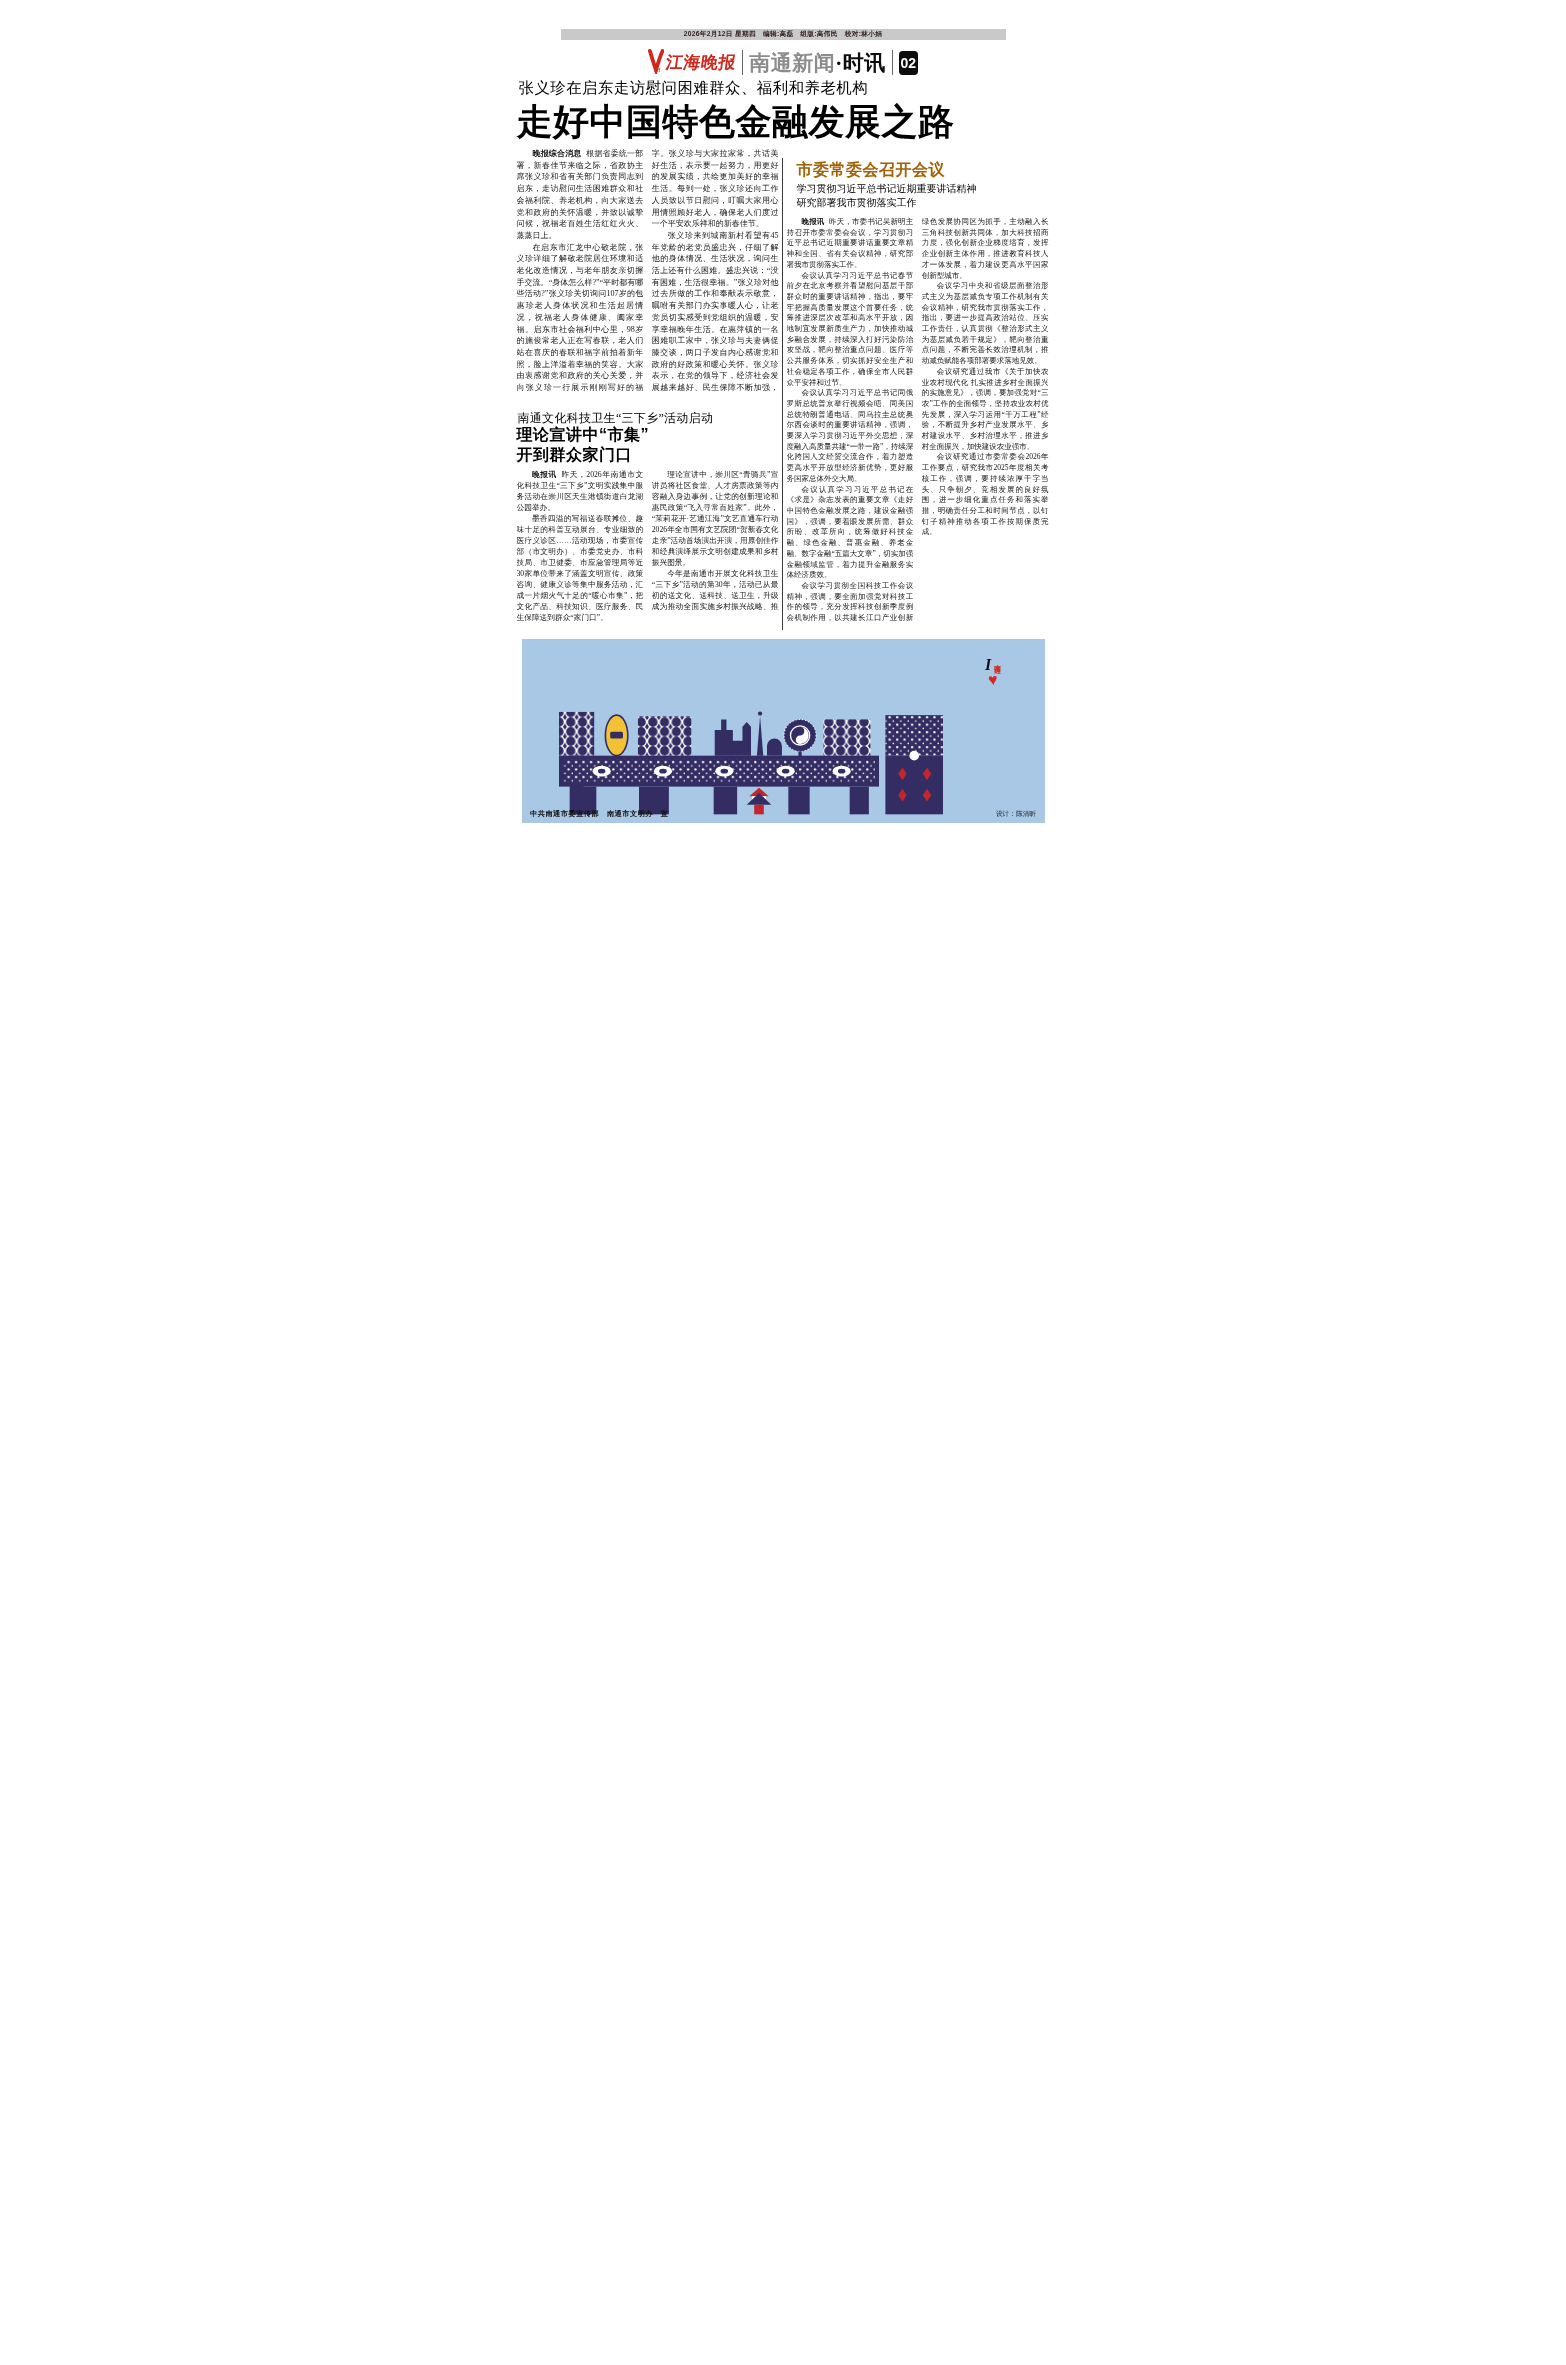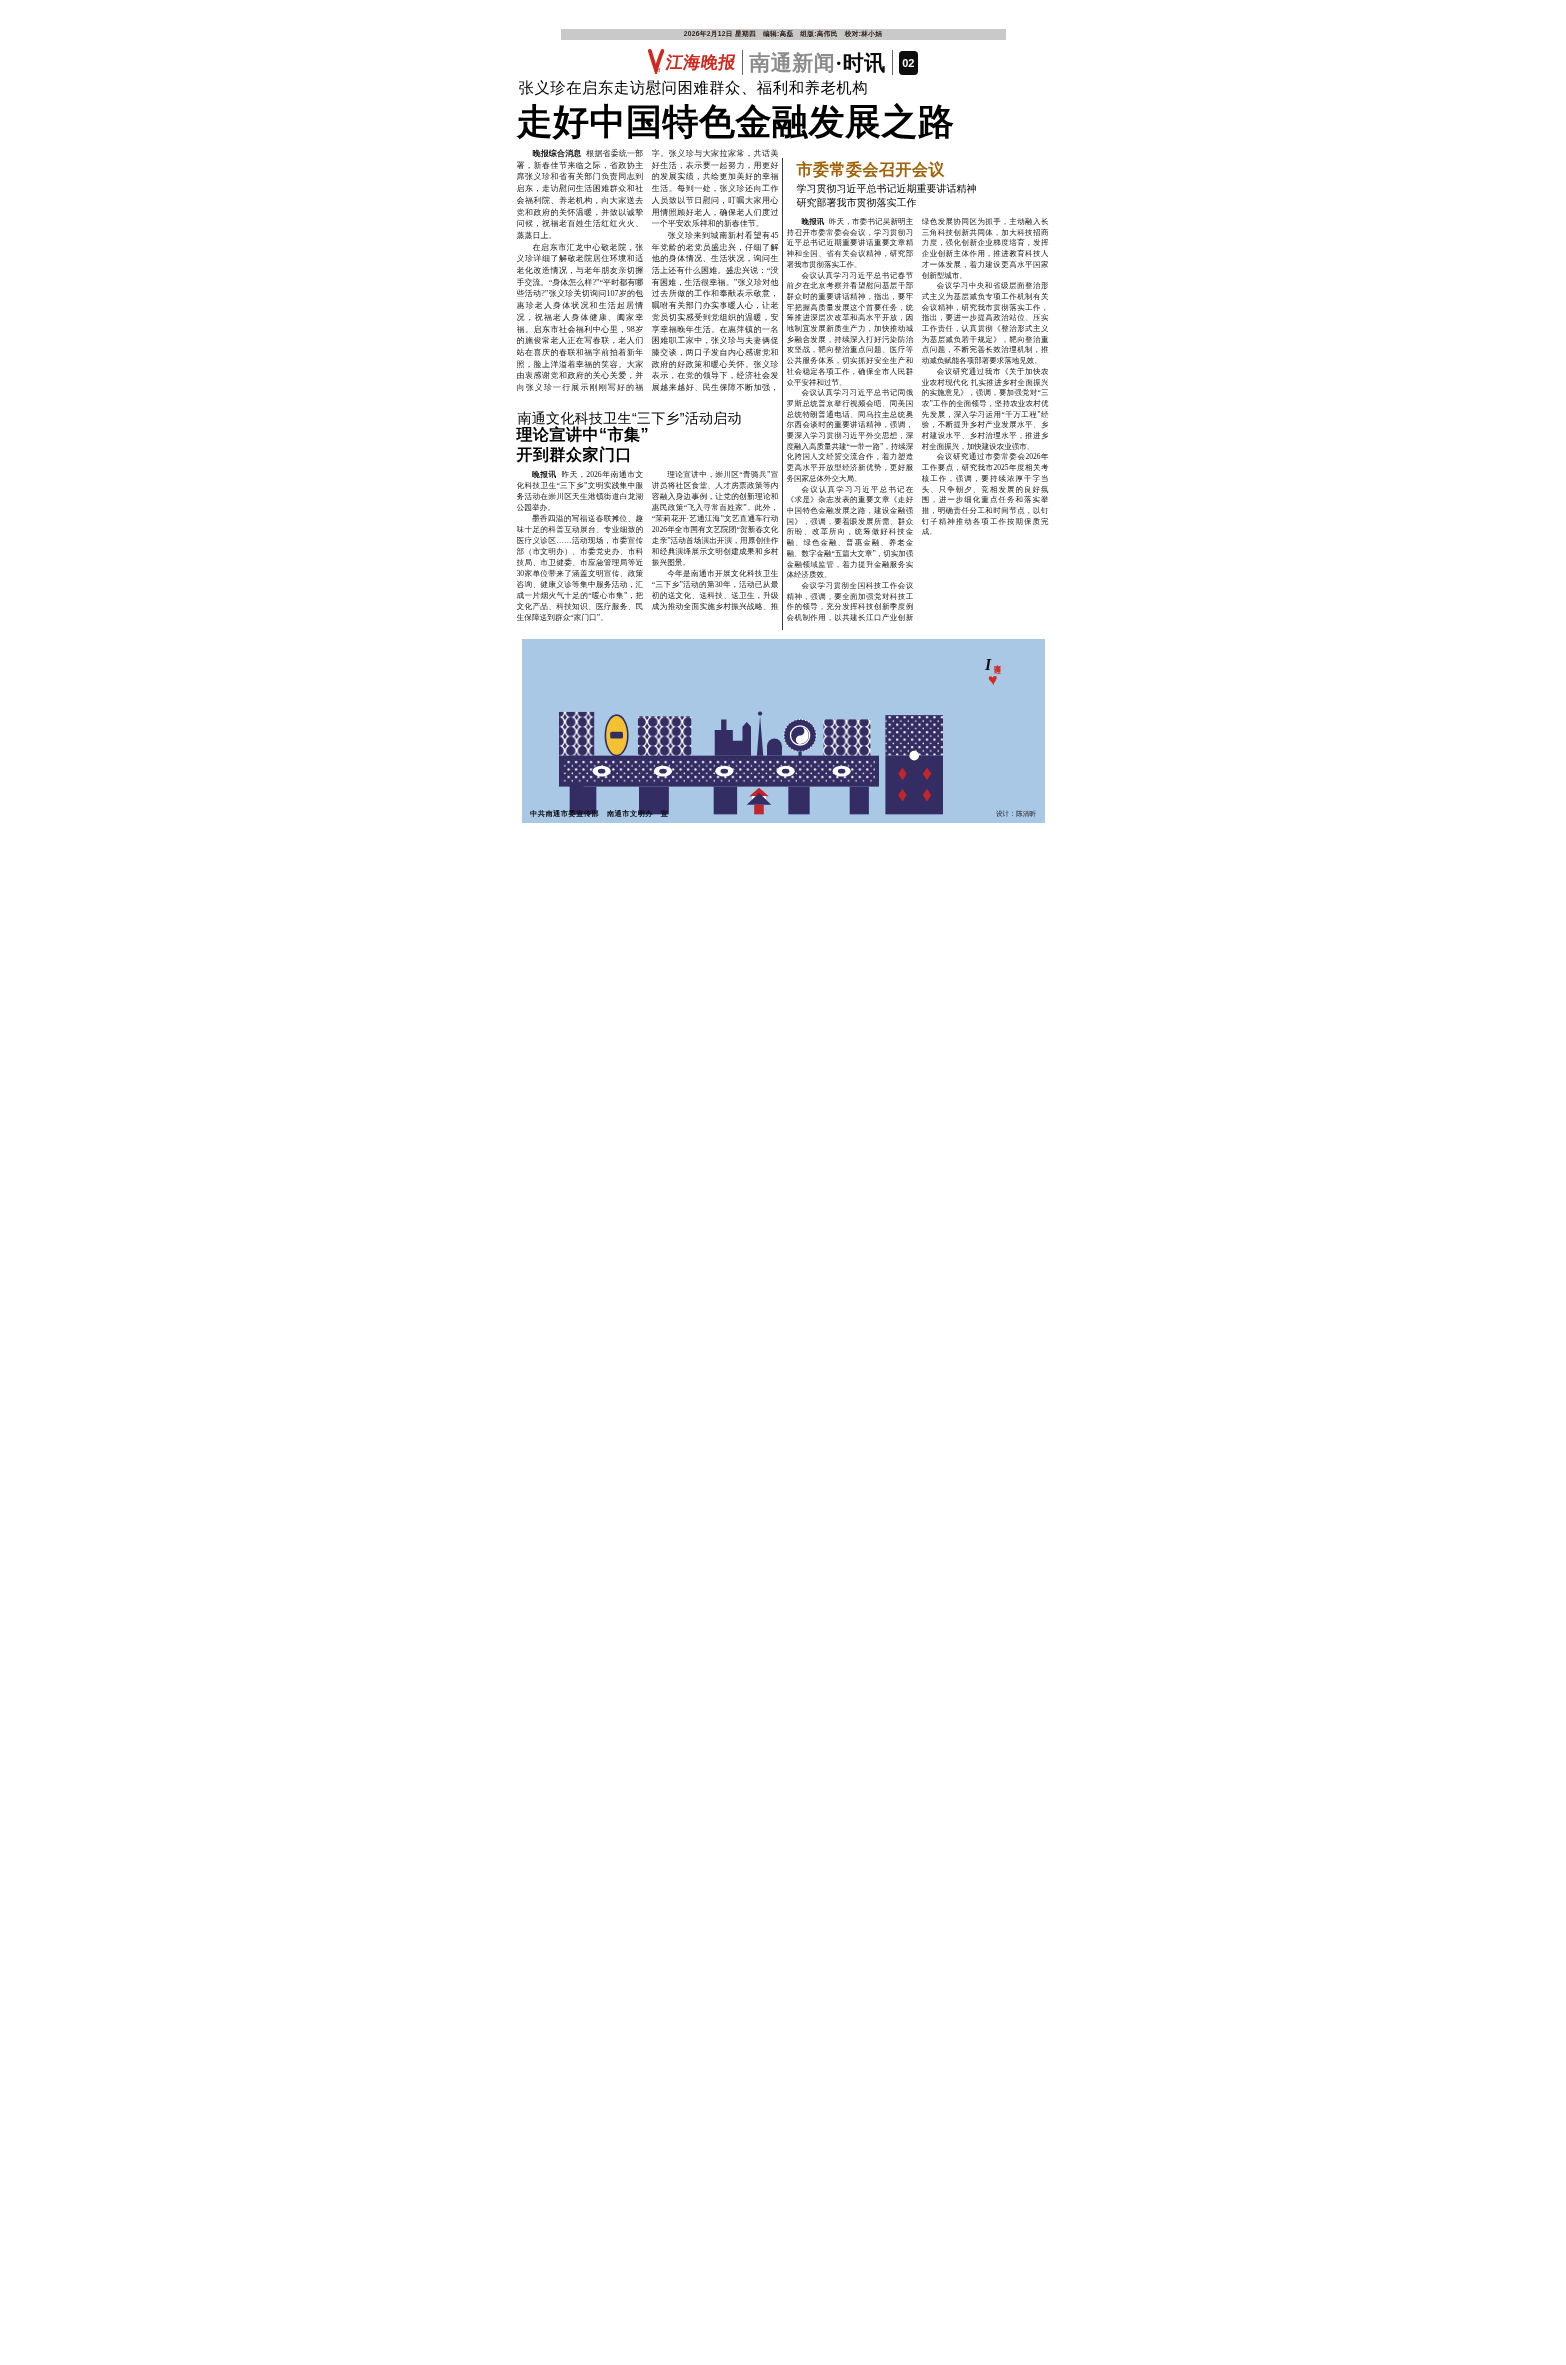--- a/index.html
+++ b/index.html
@@ -17,21 +17,21 @@
             display:flex;align-items:center;justify-content:center;gap:6.4px;}
   .logo{display:flex;align-items:center;gap:1.6px;}
   .logo-text{font-family:"Liberation Serif",serif;font-weight:900;font-size:17px;
              color:#d0281e;transform:skewX(-8deg);letter-spacing:0.5px;}
   .mast-div{width:0.5px;height:24.5px;background:#666;}
   .section{font-family:"Liberation Serif",serif;font-weight:900;font-size:21px;letter-spacing:0.5px;}
   .section .gray{color:#8c8c8c;}
   .section .black{color:#0d0d0d;}
   .pageno{width:18.6px;height:24px;background:#0d0d0d;color:#fff;border-radius:3.7px;
           display:flex;align-items:center;justify-content:center;
-          font-family:"Liberation Sans",sans-serif;font-weight:700;font-size:11px;}
+          font-family:"Liberation Sans",sans-serif;font-weight:700;font-size:14px;}
 
   
   .kicker{position:absolute;left:18px;top:79px;font-family:"Liberation Sans",sans-serif;
           font-weight:400;font-size:15.4px;line-height:18px;letter-spacing:0.5px;color:#000;white-space:nowrap;}
   .main-title{position:absolute;left:16px;top:100px;font-family:"Liberation Sans",sans-serif;
           font-weight:900;font-size:36px;line-height:43px;letter-spacing:0.5px;color:#000;white-space:nowrap;}
 
   
   .body-cols{column-count:2;column-gap:8.5px;column-fill:auto;text-align:justify;
              overflow:hidden;color:#141414;}
@@ -44,22 +44,22 @@
   
   .vdiv{position:absolute;left:281px;top:158px;width:0.5px;height:472px;background:#3a3a3a;}
   .a2title{position:absolute;left:296px;top:160px;font-family:"Liberation Sans",sans-serif;
            font-weight:800;font-size:16px;letter-spacing:0.5px;color:#a16207;white-space:nowrap;}
   .a2sub{position:absolute;left:296px;top:182px;font-family:"Liberation Sans",sans-serif;
          font-weight:500;font-size:10px;line-height:14px;color:#000;}
   .a2body{position:absolute;left:286px;top:217px;width:262px;height:413px;
           font-size:7.5px;line-height:10.7px;}
 
   
-  .a3kicker{position:absolute;left:17px;top:410px;font-family:Liberation Sans, sans-serif;
-            font-weight:400;font-size:14px;letter-spacing:0.3px;color:#000;white-space:nowrap;}
+  .a3kicker{position:absolute;left:17px;top:410px;font-family:Liberation Serif, serif;
+            font-weight:400;font-size:12px;letter-spacing:0.3px;color:#000;white-space:nowrap;}
   .a3title{position:absolute;left:16px;top:425px;font-family:"Liberation Sans",sans-serif;
            font-weight:700;font-size:16px;line-height:20px;letter-spacing:0.5px;color:#000;}
   .a3body{position:absolute;left:16px;top:469px;width:262px;height:161px;
           font-size:7.7px;line-height:11px;}
 
   
   .panel{position:absolute;left:21px;top:639px;width:523px;height:184px;background:#a9c8e6;}
   .stamp{position:absolute;right:35px;top:18px;width:34px;text-align:center;line-height:1;}
   .stamp-row{display:flex;justify-content:center;align-items:flex-start;gap:1.6px;}
   .stamp-i{font-family:"Liberation Serif",serif;font-style:italic;font-weight:700;

